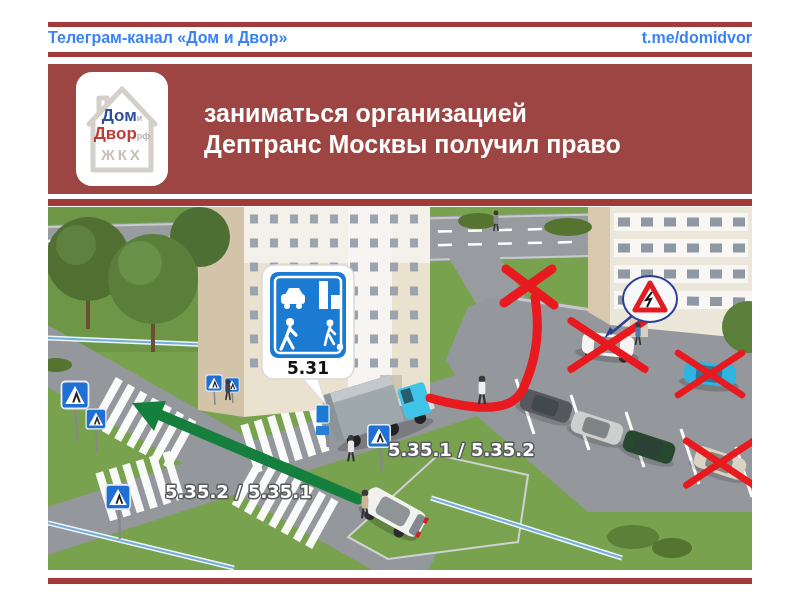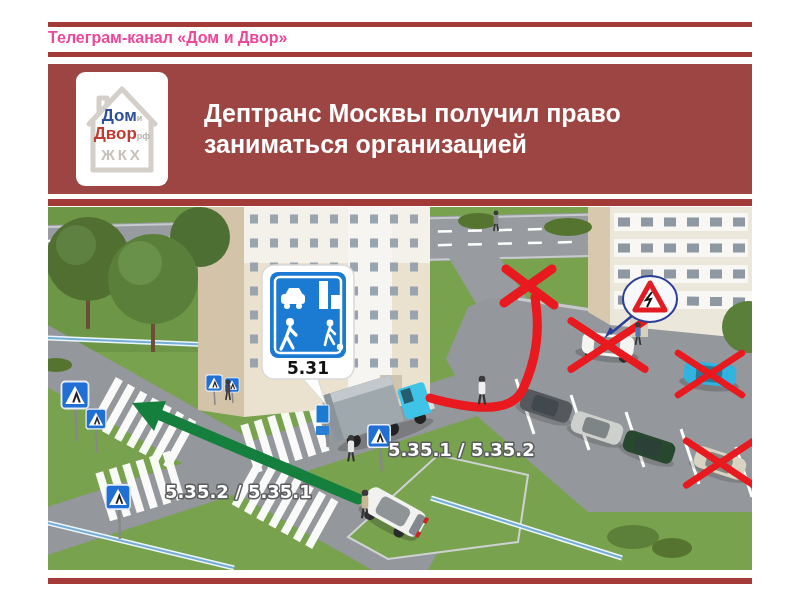--- a/index.html
+++ b/index.html
@@ -5,60 +5,61 @@
   html,body{margin:0;padding:0;background:#fff;}
   .page{position:relative;width:800px;height:600px;background:#ffffff;overflow:hidden;
         font-family:"Liberation Sans","DejaVu Sans",sans-serif;}
   .rule{position:absolute;left:48px;width:704px;background:#a23b38;}
   .rule-top{top:22px;height:5px;}
   .rule-mid{top:52px;height:5px;}
   .rule-sep{top:199px;height:7px;}
   .rule-bottom{top:578px;height:6px;}
   .post-header{position:absolute;top:29px;left:48px;width:704px;display:flex;
         justify-content:space-between;align-items:flex-start;font-weight:bold;
-        font-size:16px;color:#ec4899;}
+        font-size:16px;color:#3b82f6;}
   .banner{position:absolute;top:64px;left:48px;width:704px;height:130px;background:#9c4543;
         display:flex;align-items:center;box-sizing:border-box;padding-left:28px;}
-  .logo-tile{position:relative;width:92px;height:114px;background:#ffffff;border-radius:9px;flex:none;}
+  .logo-tile{position:relative;width:92px;height:114px;background:#ffffff;border-radius:16px;flex:none;}
   .logo-house{position:absolute;left:0;top:0;}
   .logo-text{position:absolute;top:36px;left:0;right:0;text-align:center;line-height:16px;}
   .logo-word-top{color:#2d4f9e;font-weight:bold;font-size:17px;}
   .logo-word-bottom{color:#c23a31;font-weight:bold;font-size:17px;text-align:right;}
   .logo-small{color:#b9b3ab;font-size:9px;font-weight:bold;}
   .logo-caption{color:#c7c1ba;font-weight:bold;font-size:15px;letter-spacing:3px;margin-top:3px;text-align:center;}
   .banner-title{margin-left:36px;color:#ffffff;font-weight:bold;font-size:25px;line-height:31px;}
   .scene{position:absolute;top:207px;left:48px;width:704px;height:363px;background:#ec4899;overflow:hidden;}
 </style>
 </head>
 <body>
 
 <div class="page">
 
   <div class="rule rule-top"></div>
 
   <div class="post-header">
     <div>Телеграм-канал «Дом и Двор»</div>
+    <div>t.me/domidvor</div>
   </div>
 
   <div class="rule rule-mid"></div>
 
   <div class="banner">
     <div class="logo-tile">
       <svg class="logo-house" width="92" height="114" viewBox="0 0 92 114">
         <path d="M13,52 L46,17 L79,52 M23,42 V26 H31 V33 M17,48 V98 H75 V48" fill="none" stroke="#d4cfc9" stroke-width="5" stroke-linejoin="round" stroke-linecap="round"></path>
       </svg>
       <div class="logo-text">
         <span class="logo-word-top">Дом</span><span class="logo-small">и</span><br>
         <span class="logo-word-bottom">Двор</span><span class="logo-small">рф</span>
         <div class="logo-caption">ЖКХ</div>
       </div>
     </div>
     <div class="banner-title">
+      <div>заниматься организацией</div>
       <div>Дептранс Москвы получил право</div>
-      <div>заниматься организацией</div>
     </div>
   </div>
 
   <div class="rule rule-sep"></div>
 
   <div class="scene">
     <svg width="704" height="363" viewBox="0 0 704 363">
       <defs>
         <g id="carbody">
           <rect x="-26" y="-11" width="52" height="22" rx="7"></rect>

